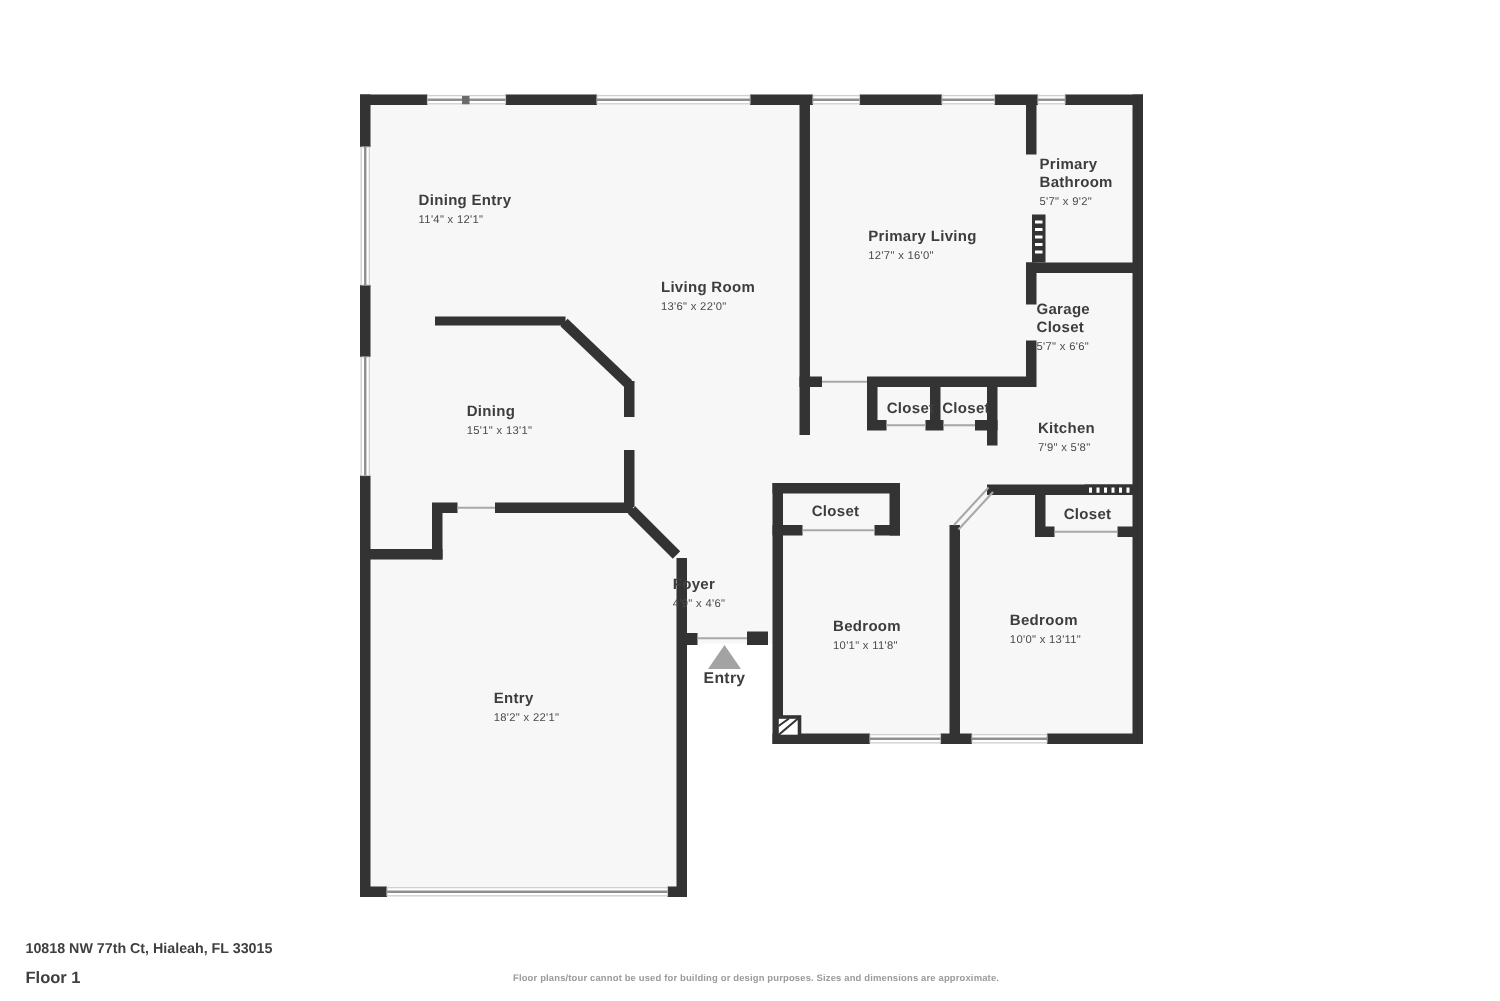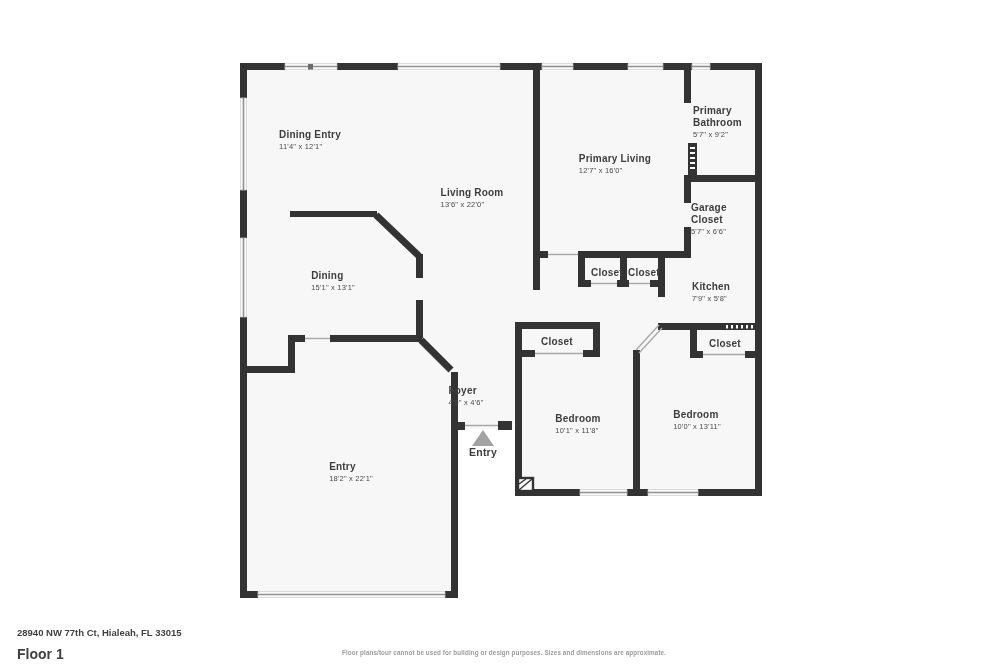--- a/index.html
+++ b/index.html
@@ -28,21 +28,21 @@
   .acline{stroke:var(--wall);stroke-width:1.4;}
   .room-label{
     position:absolute;transform:translate(-50%,-50%);
     text-align:left;color:var(--text);white-space:nowrap;pointer-events:none;
   }
   .room-label.narrow{white-space:normal;width:66px;}
   .rn{font-size:10px;font-weight:700;line-height:12px;letter-spacing:0.2px;}
   .rd{font-size:7.5px;font-weight:400;line-height:11px;color:#4a4a4a;letter-spacing:0.2px;}
   .entry-label .rn{font-size:10.5px;}
   .footer-address{position:absolute;left:17px;top:627px;font-size:9.5px;font-weight:700;color:#3f3f3f;}
-  .footer-floor{position:absolute;left:17px;top:646px;font-size:14px;font-weight:700;color:#3f3f3f;}
+  .footer-floor{position:absolute;left:17px;top:646px;font-size:11px;font-weight:700;color:#3f3f3f;}
   .footer-disclaimer{position:absolute;left:342px;top:649px;font-size:6.3px;font-weight:700;color:var(--muted);letter-spacing:0.1px;}
 </style>
 </head>
 <body>
 
 <div id="stage">
 
   <svg id="plan-svg" width="1000" height="667" viewBox="0 0 1000 667">
 
     <g>
@@ -238,17 +238,17 @@
   <div class="room-label" style="left:557px;top:342px">
     <div class="rn">Closet</div>
   </div>
   <div class="room-label" style="left:725px;top:344px">
     <div class="rn">Closet</div>
   </div>
   <div class="room-label entry-label" style="left:483px;top:452px">
     <div class="rn">Entry</div>
   </div>
 
-  <div class="footer-address">28940 NW 77th Ct, Hialeah, FL 33015</div>
+  <div class="footer-address">10818 NW 77th Ct, Hialeah, FL 33015</div>
   <div class="footer-floor">Floor 1</div>
   <div class="footer-disclaimer">Floor plans/tour cannot be used for building or design purposes. Sizes and dimensions are approximate.</div>
 
 </div>
 
 </body></html>

